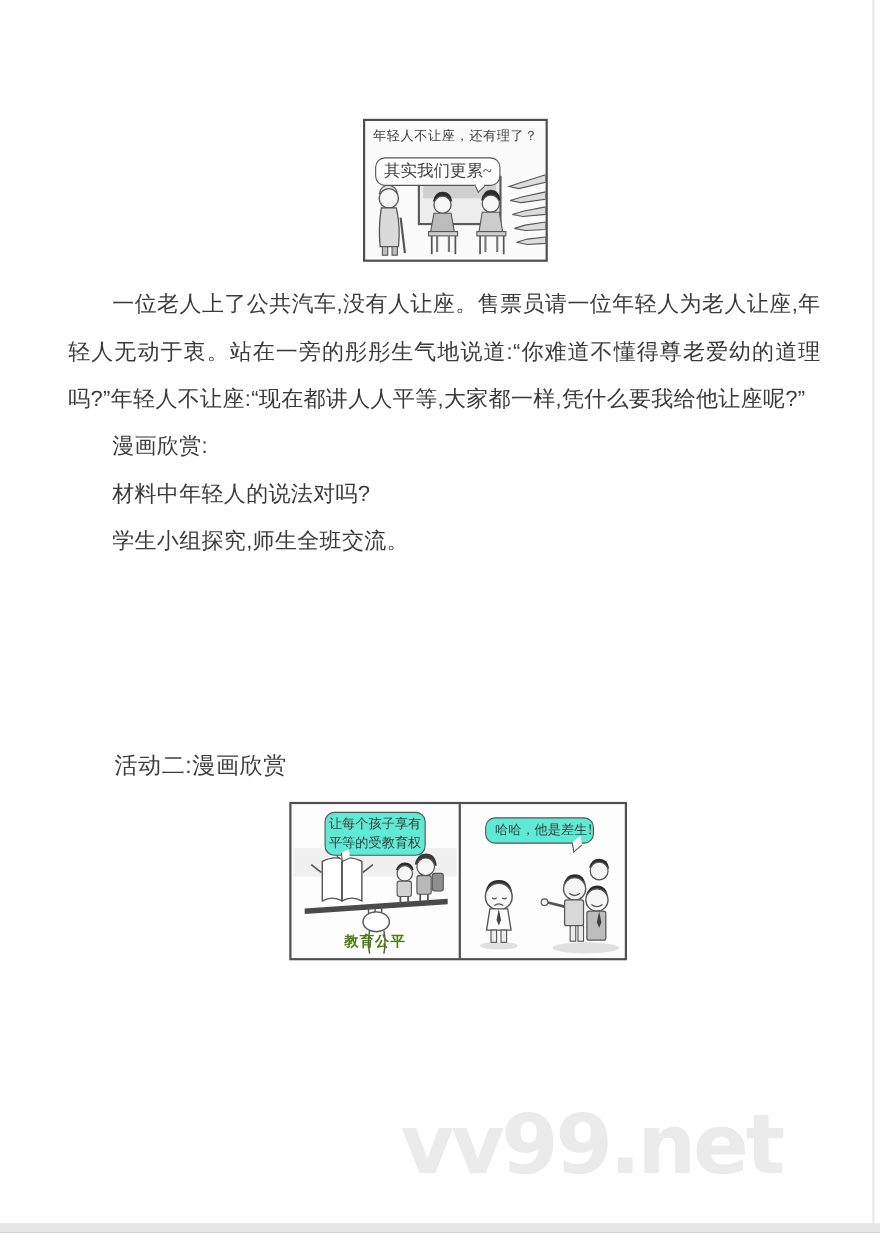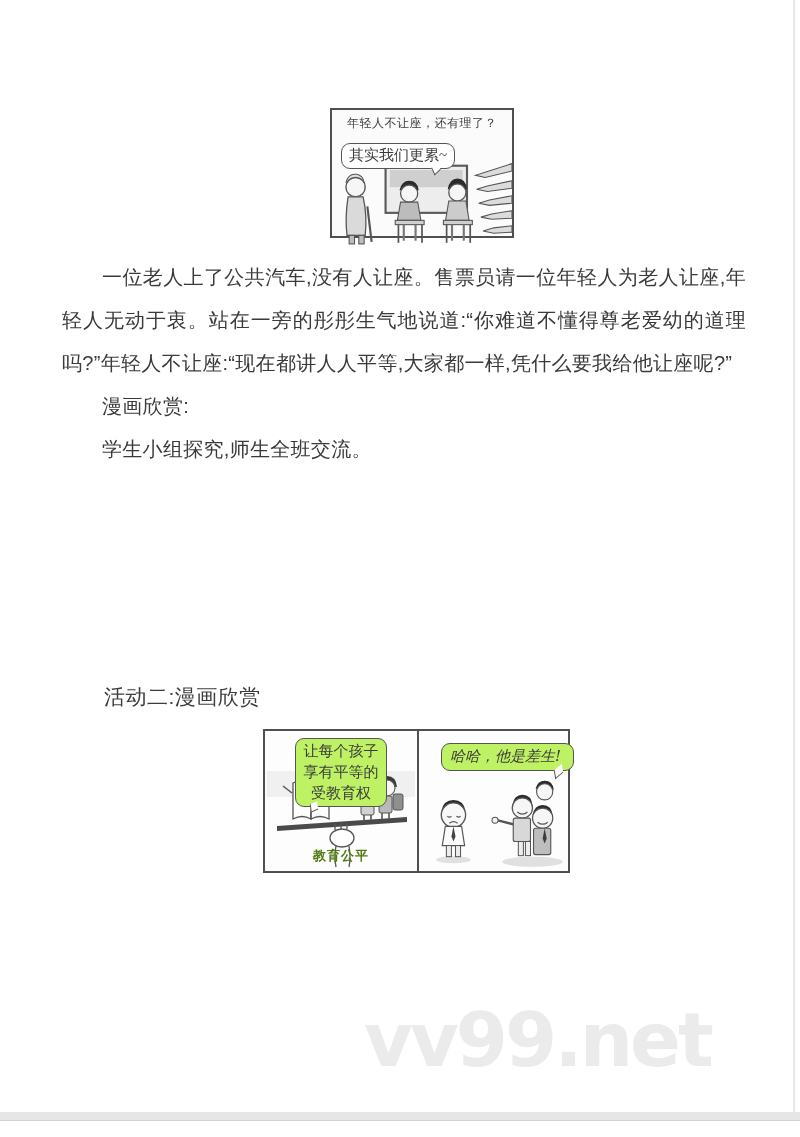--- a/index.html
+++ b/index.html
@@ -40,21 +40,21 @@
     text-align: justify;
     color: #3a3a3a;
     letter-spacing: 0.3px;
   }
 
   
   .cartoon1 {
     position: absolute;
     left: 330px;
     top: 108px;
-    width: 184px;
+    width: 168px;
     height: 130px;
     border: 2px solid #4f4f4f;
     background: #fbfbfb;
   }
   .c1-title {
     position: absolute;
     top: 5px;
     left: 0; right: 0;
     text-align: center;
     font-family: "DejaVu Serif", serif;
@@ -99,23 +99,23 @@
     background: #fdfdfd;
     display: flex;
   }
   .panel { position: relative; height: 100%; }
   .panel.left  { width: 154px; border-right: 2px solid #4f4f4f; }
   .panel.right { width: 149px; }
   .bubble {
     position: absolute;
     border: 1.5px solid #555;
     border-radius: 9px;
-    background: #bef264;
+    background: #5eead4;
     font-family: "DejaVu Serif", serif;
-    font-size: 15px;
+    font-size: 12px;
     line-height: 1.4;
     color: #3c3c3c;
     text-align: center;
     z-index: 3;
   }
   .bubble-edu {
     left: 30px; top: 7px;
     width: 92px;
     padding: 2px 2px;
   }
@@ -123,23 +123,22 @@
     position: absolute;
     left: 14px; bottom: -5px;
     width: 8px; height: 8px;
     background: #fff;
     border-left: 1.5px solid #555;
     border-bottom: 1.5px solid #555;
     transform: rotate(-25deg) skew(-18deg);
   }
   .bubble-laugh {
     left: 22px; top: 12px;
-    padding: 2px 12px 3px 8px;
+    padding: 2px 0 3px 8px;
     white-space: nowrap;
-    font-style: italic;
   }
   .bubble-laugh .tail {
     position: absolute;
     right: 10px; bottom: -6px;
     width: 9px; height: 9px;
     background: #fff;
     border-right: 1.5px solid #555;
     border-bottom: 1.5px solid #555;
     transform: rotate(80deg) skew(30deg);
   }
@@ -241,20 +240,21 @@
     <div class="c1-title">年轻人不让座，还有理了？</div>
     <div class="c1-bubble">
       <span>其实我们更累~</span>
       <span class="tail"></span>
     </div>
   </figure>
 
   <div class="bodytext">
     <p>一位老人上了公共汽车,没有人让座。售票员请一位年轻人为老人让座,年轻人无动于衷。站在一旁的彤彤生气地说道:“你难道不懂得尊老爱幼的道理吗?”年轻人不让座:“现在都讲人人平等,大家都一样,凭什么要我给他让座呢?”</p>
     <p>漫画欣赏:</p>
+    <p>材料中年轻人的说法对吗?</p>
     <p>学生小组探究,师生全班交流。</p>
   </div>
 
   <div class="heading heading2">活动二:漫画欣赏</div>
 
   <figure class="comic2">
 
     <div class="panel left">
       <svg viewBox="0 0 152 140" aria-hidden="true">
         <rect x="2" y="40" width="148" height="26" fill="#f0f0f0"></rect>

